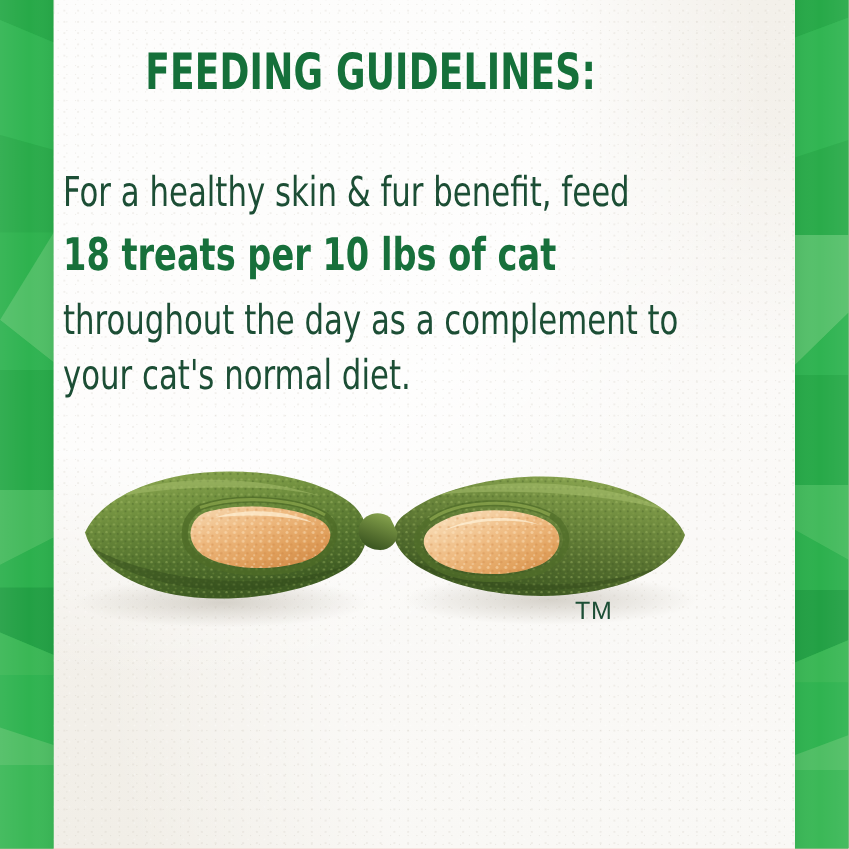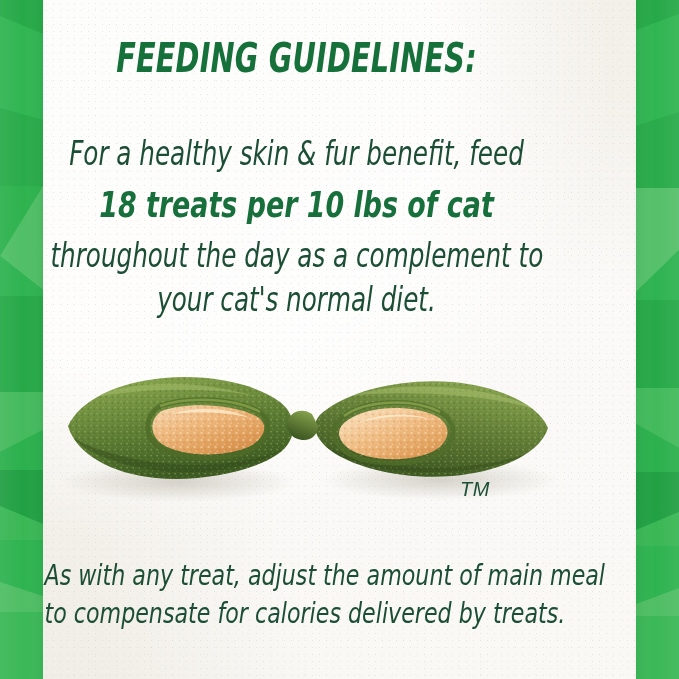--- a/index.html
+++ b/index.html
@@ -11,21 +11,20 @@
   body {
     font-family: "Liberation Sans", sans-serif;
   }
 
   .panel {
     position: relative;
     width: 679px;
     height: 679px;
     overflow: hidden;
     background: #fca5a5;
-    font-style: italic;
   }
 
   
   .side-band {
     position: absolute;
     top: 0;
     height: 679px;
     width: 43px;
     overflow: hidden;
     background: #2eb24e;
@@ -90,21 +89,20 @@
     transform-origin: center top;
     line-height: 1.05;
     white-space: nowrap;
   }
 
   .body-block {
     position: absolute;
     top: 132px;
     left: 0;
     width: 593px;
-    text-align: center;
     color: #1c4e35;
   }
   .bline {
     font-family: "DejaVu Sans Condensed", "Liberation Sans Narrow", "Liberation Sans", sans-serif;
     font-size: 33px;
     line-height: 44px;
     letter-spacing: 0px;
     transform: scaleX(.83);
     transform-origin: center center;
     white-space: nowrap;
@@ -335,19 +333,15 @@
           <path d="M284,76 C306,60 352,58 380,72" fill="none" stroke="#91ab51" stroke-width="2.5" opacity="0.7"></path>
 
           <path d="M252,74 C244,68 232,70 228,80 C224,90 232,100 244,100
                    C252,100 258,94 258,86 Z" fill="url(#shellR)"></path>
         </g>
       </svg>
     </div>
 
     <div class="tm">TM</div>
 
-    <div class="footnote">
-      <div class="fline">As with any treat, adjust the amount of main meal</div>
-      <div class="fline">to compensate for calories delivered by treats.</div>
-    </div>
 
   </div>
 </div>
 
 </body></html>

